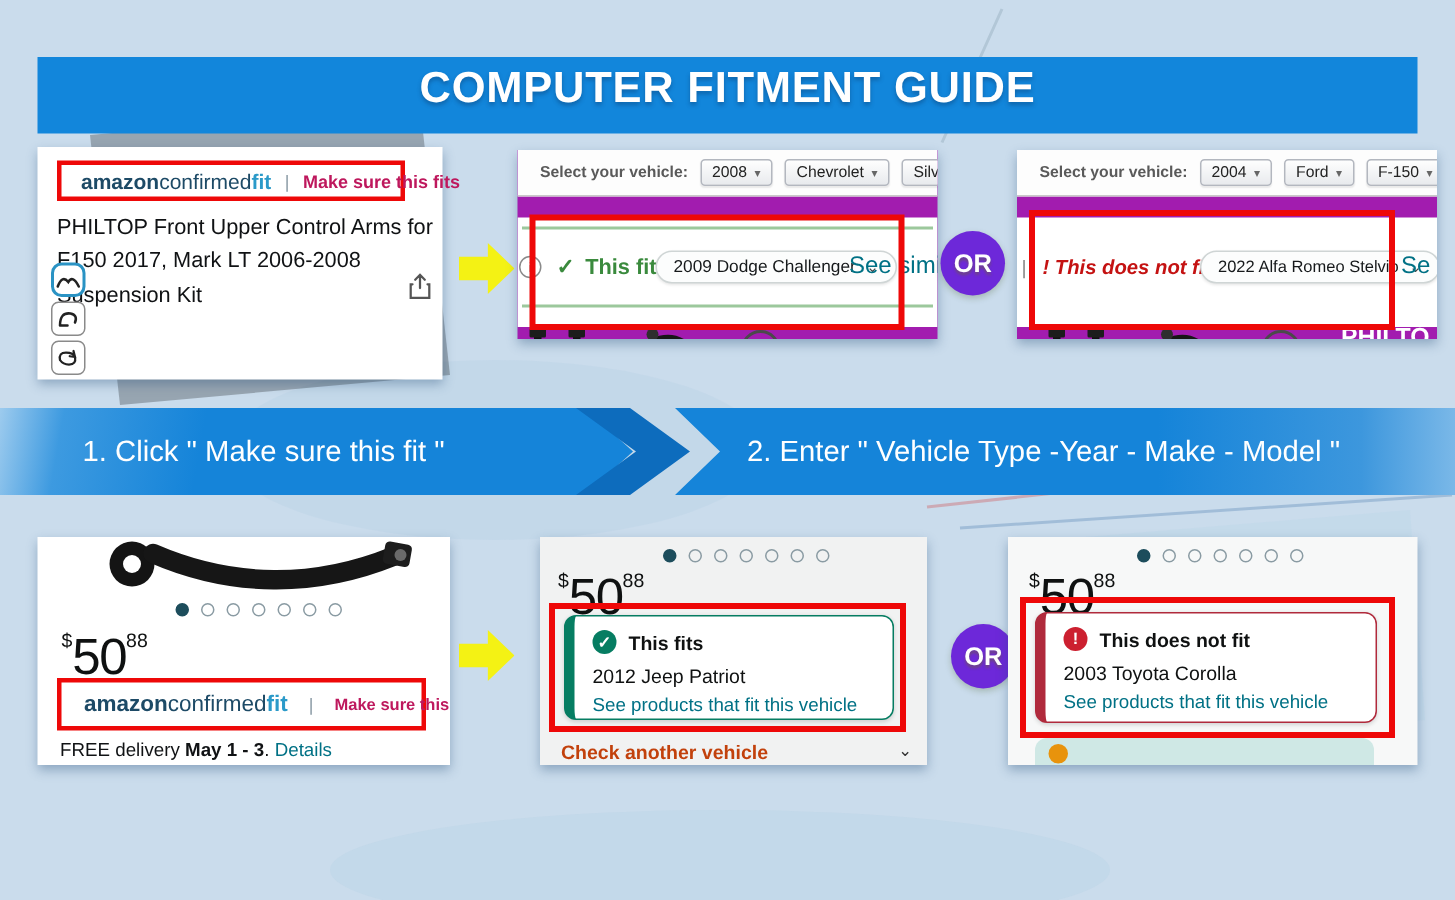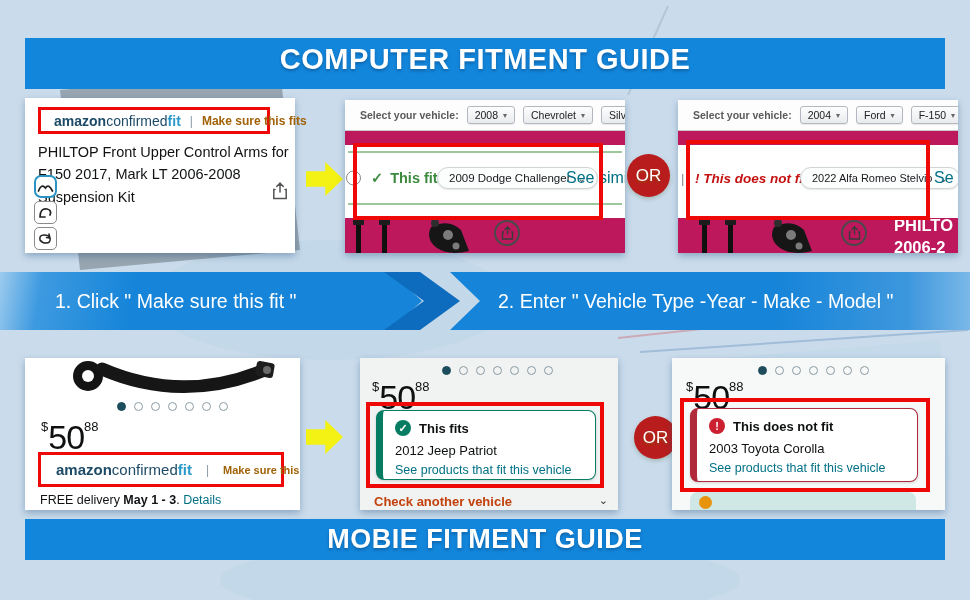--- a/index.html
+++ b/index.html
@@ -34,30 +34,30 @@
   
   #c-product { left:25px; top:98px; width:270px; height:155px; }
   .redbox { border:3px solid #ee0808; }
   #c-logo-box { position:absolute; left:13px; top:9px; width:232px; height:27px;
                 display:flex; align-items:center; padding-left:13px; background:#fff; }
   .logo { font-size:14px; white-space:nowrap; }
   .logo .l1 { color:#1d4a66; font-weight:700; }
   .logo .l2 { color:#1d4a66; font-weight:400; }
   .logo .l3 { color:#2b9ac9; font-weight:700; }
   .logo-pipe { color:#8a9aa5; margin:0 9px; font-size:12px; }
-  .makesure { color:#a16207; font-weight:700; font-size:12px; white-space:nowrap; }
+  .makesure { color:#be185d; font-weight:700; font-size:12px; white-space:nowrap; }
   #c-title { position:absolute; left:13px; top:43px; width:252px; font-size:14.5px;
              line-height:1.55; color:#101214; }
   .thumb { position:absolute; left:9px; width:23px; height:23px; border:1px solid #8a8a8a;
            border-radius:5px; display:flex; align-items:center; justify-content:center; background:#fff; }
   .thumb.sel { border:2px solid #2a93c4; border-radius:7px; }
   #c-share { position:absolute; right:7px; top:84px; color:#555; }
 
   
-  .cpanel { position:absolute; top:100px; width:280px; height:153px; background:#be185d;
+  .cpanel { position:absolute; top:100px; width:280px; height:126px; background:#a21caf;
             overflow:hidden; box-shadow:0 3px 7px rgba(40,80,120,.38); }
   #c-fit   { left:345px; }
   #c-nofit { left:678px; }
   .ctoolbar { position:absolute; top:0; left:0; right:0; height:31px; background:#fdfdfd;
               border-bottom:1px solid #c9c9c9; display:flex; align-items:center;
               padding-left:15px; gap:8px; }
   .ctoolbar .sel-label { font-size:10.5px; font-weight:700; color:#5a5a5a; white-space:nowrap; }
   .ddl { display:inline-flex; align-items:center; gap:5px; font-size:10.5px; color:#222;
          background:linear-gradient(#fefefe,#e8eaed); border:1px solid #b3b7bf; border-radius:3px;
          padding:2px 7px; white-space:nowrap; box-shadow:0 1px 1px rgba(0,0,0,.08); }
@@ -83,22 +83,22 @@
   .prodstrip { position:absolute; left:0; right:0; top:118px; height:35px; }
   .share-circle { position:absolute; width:26px; height:26px; border:2px solid #4a4a4a; border-radius:50%;
                   color:#3a3a3a; display:flex; align-items:center; justify-content:center; }
   .gtext { position:absolute; color:#fff; font-weight:700; font-size:16.5px; line-height:1.35;
            white-space:nowrap; }
 
   
   .yarrow { position:absolute; width:37px; height:34px; background:#f4f214;
             clip-path:polygon(0 27%, 52% 27%, 52% 0, 100% 50%, 52% 100%, 52% 73%, 0 73%);
             filter:drop-shadow(0 2px 2px rgba(60,60,0,.25)); }
-  .orcircle { position:absolute; width:43px; height:43px; border-radius:50%; background:#b91c1c;
-              color:#fff; font-weight:400; font-size:17px; display:flex; align-items:center;
+  .orcircle { position:absolute; width:43px; height:43px; border-radius:50%; background:#6d28d9;
+              color:#fff; font-weight:700; font-size:17px; display:flex; align-items:center;
               justify-content:center; text-shadow:0 2px 2px rgba(110,110,10,.45);
               box-shadow:0 2px 4px rgba(60,80,20,.25); }
 
   
   .dots { position:absolute; display:flex; gap:8px; }
   .dot { width:9px; height:9px; border:1.5px solid #8a9ba3; border-radius:50%; background:transparent; }
   .dot.active { background:#1d4d5c; border-color:#1d4d5c; }
   .price { position:absolute; color:#0f1111; line-height:1; }
   .price .cur { font-size:13px; vertical-align:18px; }
   .price .whole { font-size:34px; font-weight:400; letter-spacing:-1px; }
@@ -378,15 +378,14 @@
       </div>
       <div class="mvehicle">2003 Toyota Corolla</div>
       <a class="mlink">See products that fit this vehicle</a>
     </div>
     <div class="red-annot" style="left:8px; top:40px; width:250px; height:94px;"></div>
     <div id="m-teaser">
       <span class="ocirc"></span>
     </div>
   </div>
 
-  <div id="banner-bottom" class="banner">MOBIE FITMENT GUIDE</div>
 
 </div>
 
 </body></html>

